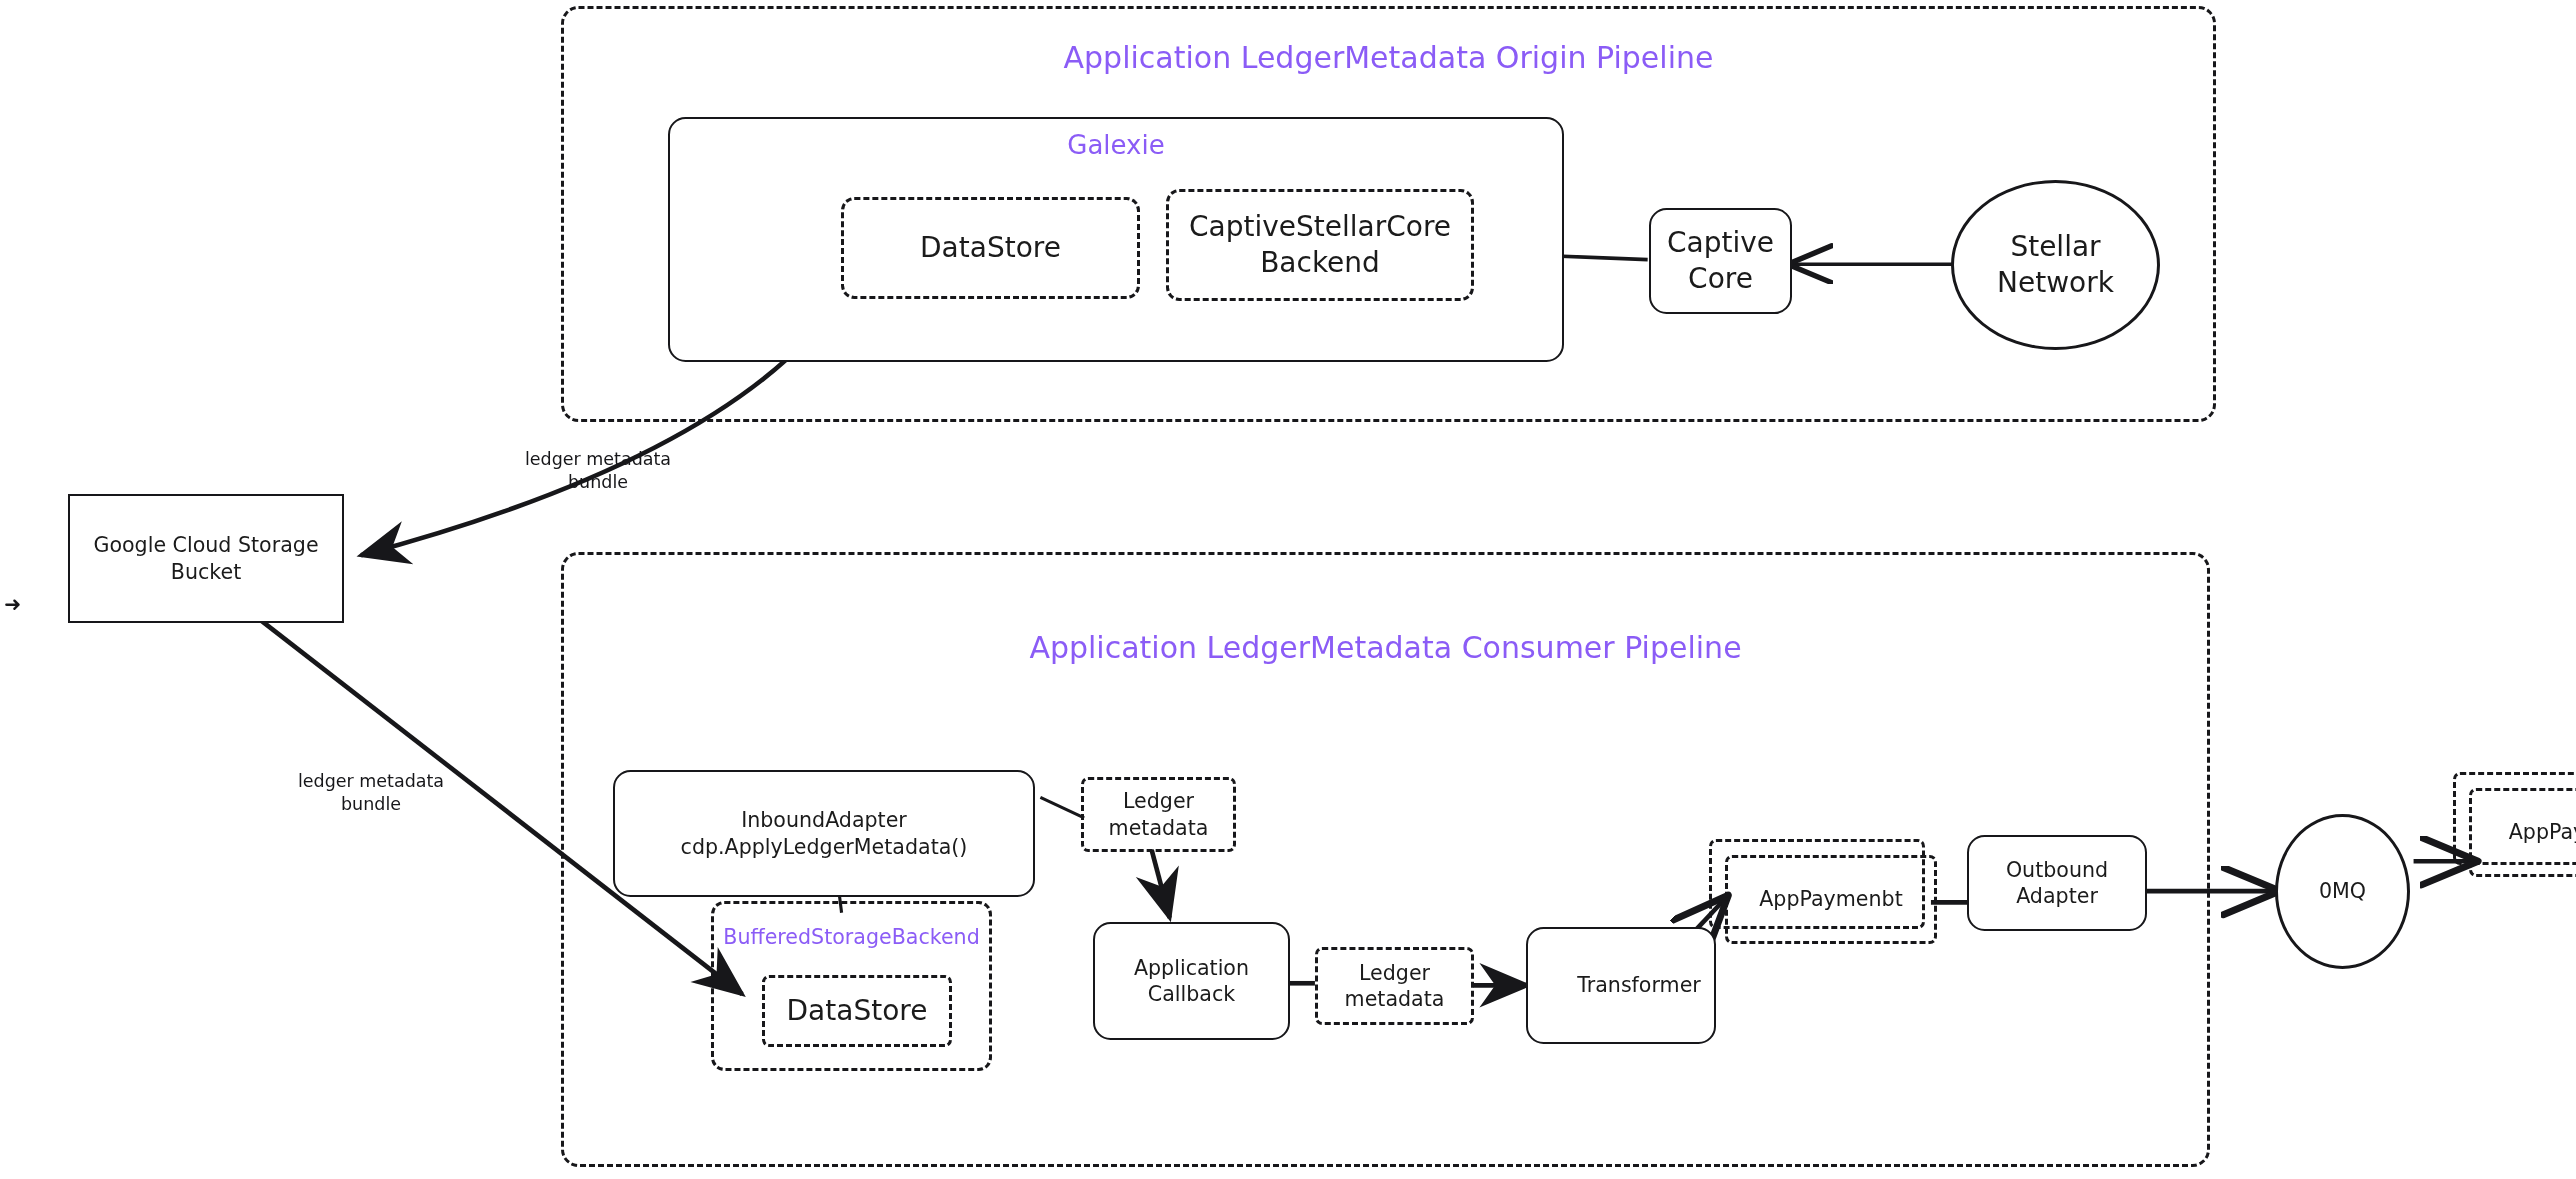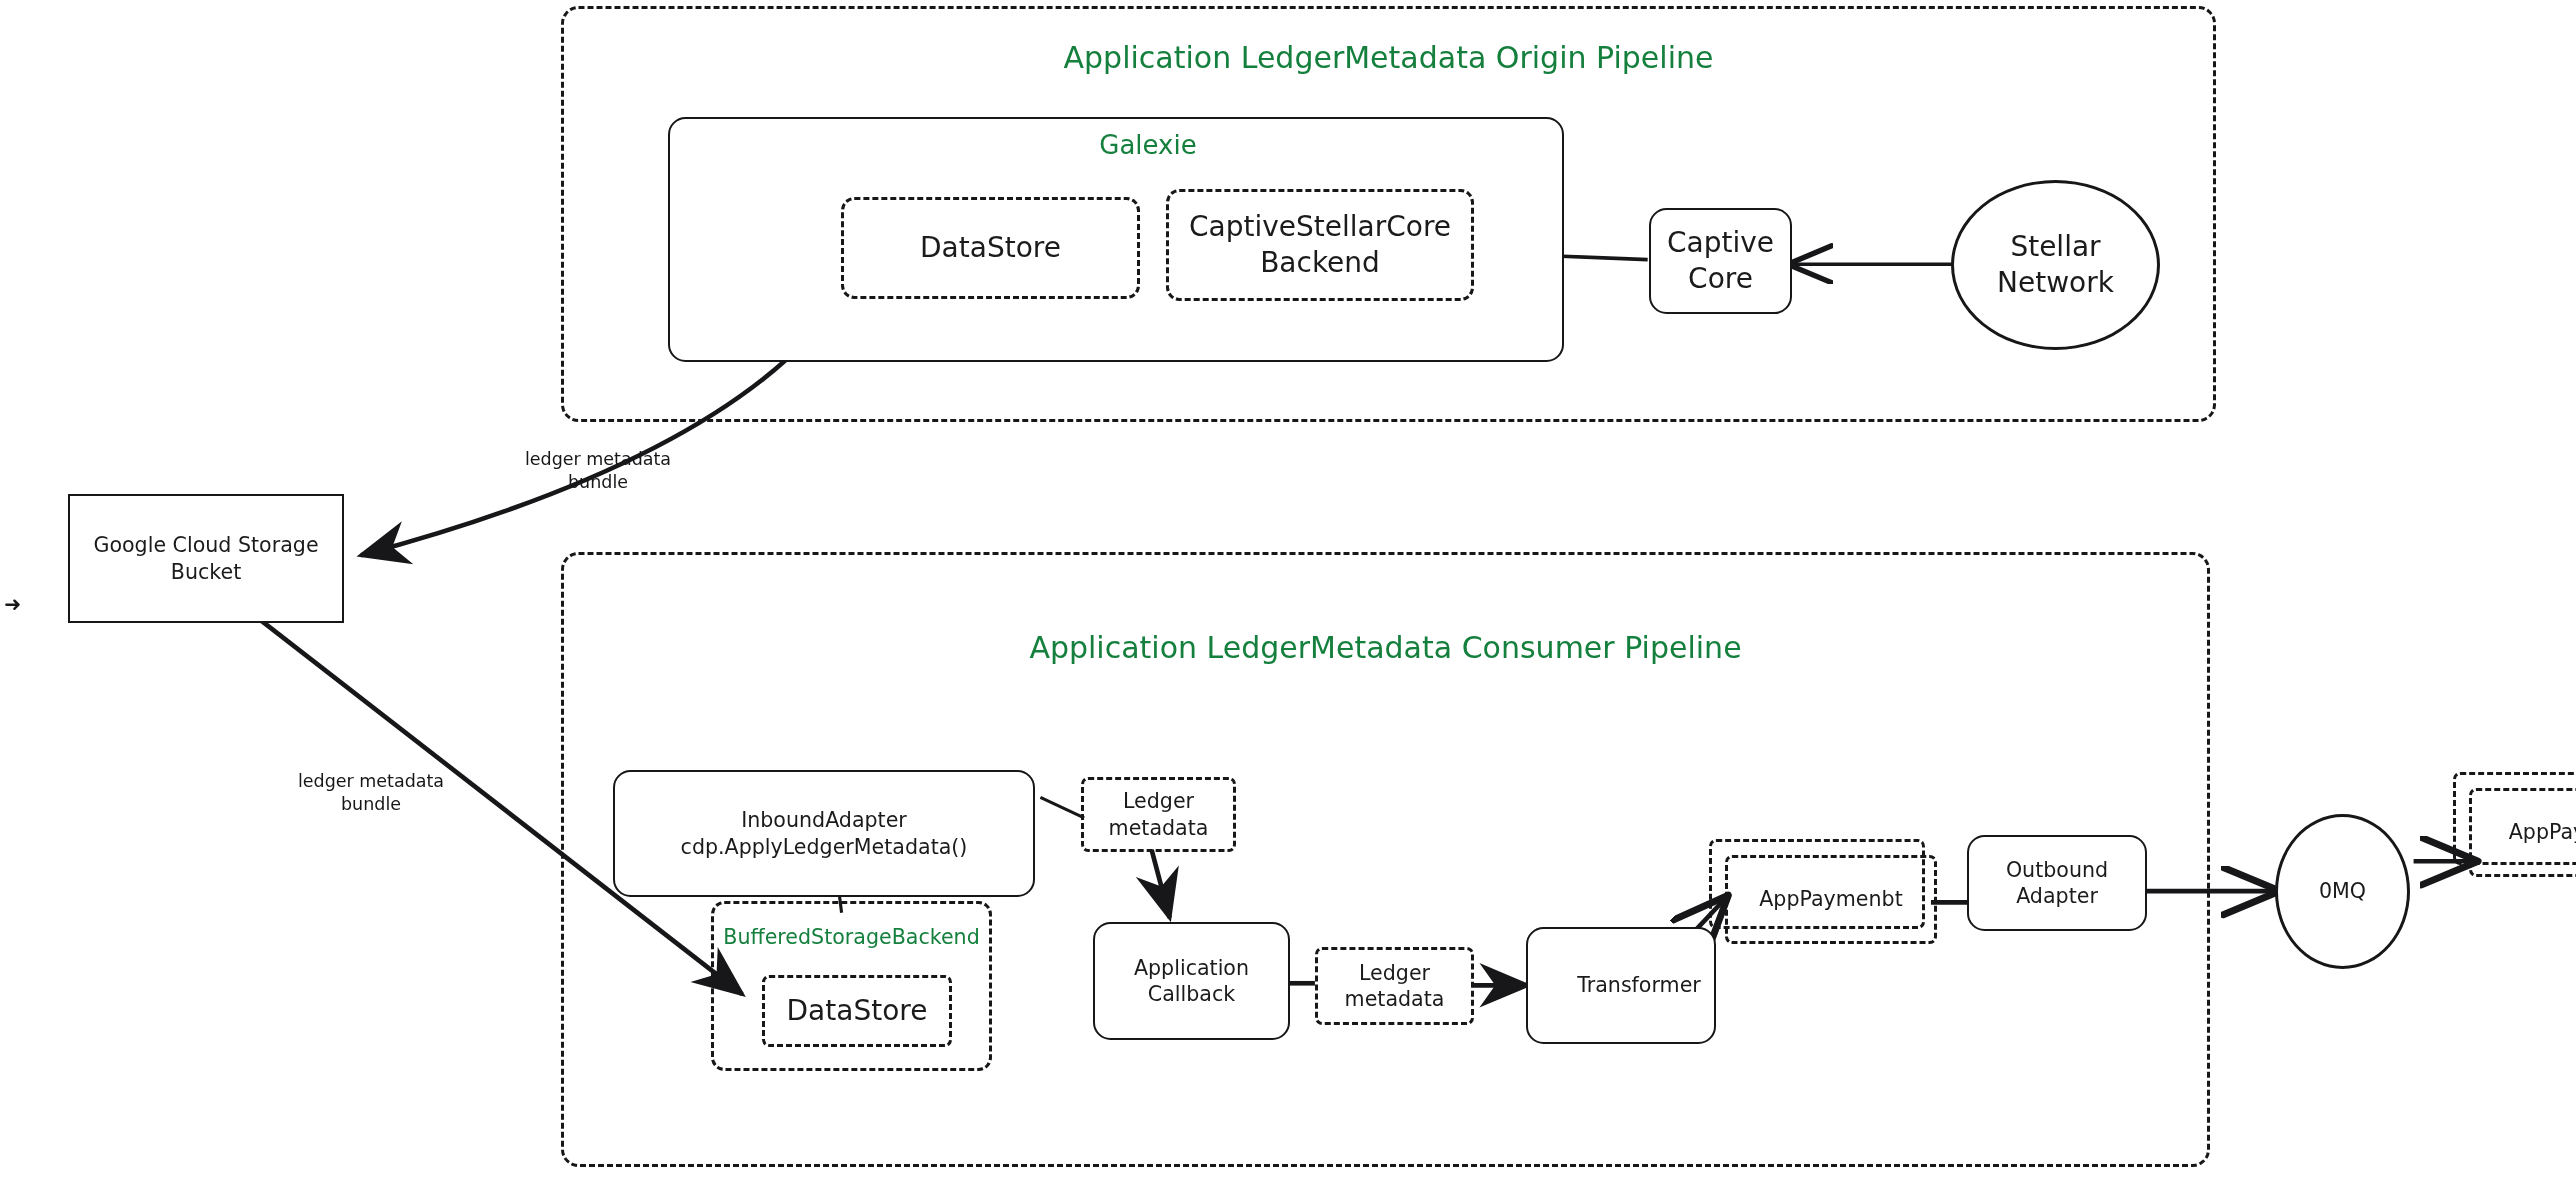--- a/index.html
+++ b/index.html
@@ -75,21 +75,21 @@
   .ellipse {
     border: 3.1px solid #17171a;
     border-radius: 50%;
     background: #ffffff;
   }
 
   
   .group-title {
     position: absolute;
     text-align: center;
-    color: #15803d;
+    color: #8b5cf6;
     z-index: 4;
   }
 
   
   .edge-label {
     position: absolute;
     text-align: center;
     color: #17171a;
     line-height: 1.3;
     white-space: pre-line;
@@ -183,21 +183,21 @@
       <path d="M5255,1627 L5405,1614" fill="none" stroke="#17171a" stroke-width="9" marker-end="url(#ah-thin)"></path>
     </g>
   </svg>
 
   <div class="group-dashed" style="left:561px; top:6.2px; width:1655px; height:416px;"></div>
 
   <div class="group-title t-group" style="left:561px; top:40px; width:1655px;">Application LedgerMetadata Origin Pipeline</div>
 
   <div class="node solid-rounded" style="left:668px; top:117px; width:896px; height:245px;"></div>
 
-  <div class="group-title t-subgrp" style="left:700px; top:130px; width:896px;">Galexie</div>
+  <div class="group-title t-subgrp" style="left:668px; top:130px; width:896px;">Galexie</div>
 
   <div class="node dashed-rounded t-big" style="left:841px; top:197px; width:299px; height:102px;">
     <span class="lbl">DataStore</span>
   </div>
 
   <div class="node dashed-rounded t-big" style="left:1166px; top:189px; width:308px; height:112px;">
     <span class="lbl">CaptiveStellarCore
 Backend</span>
   </div>
 

